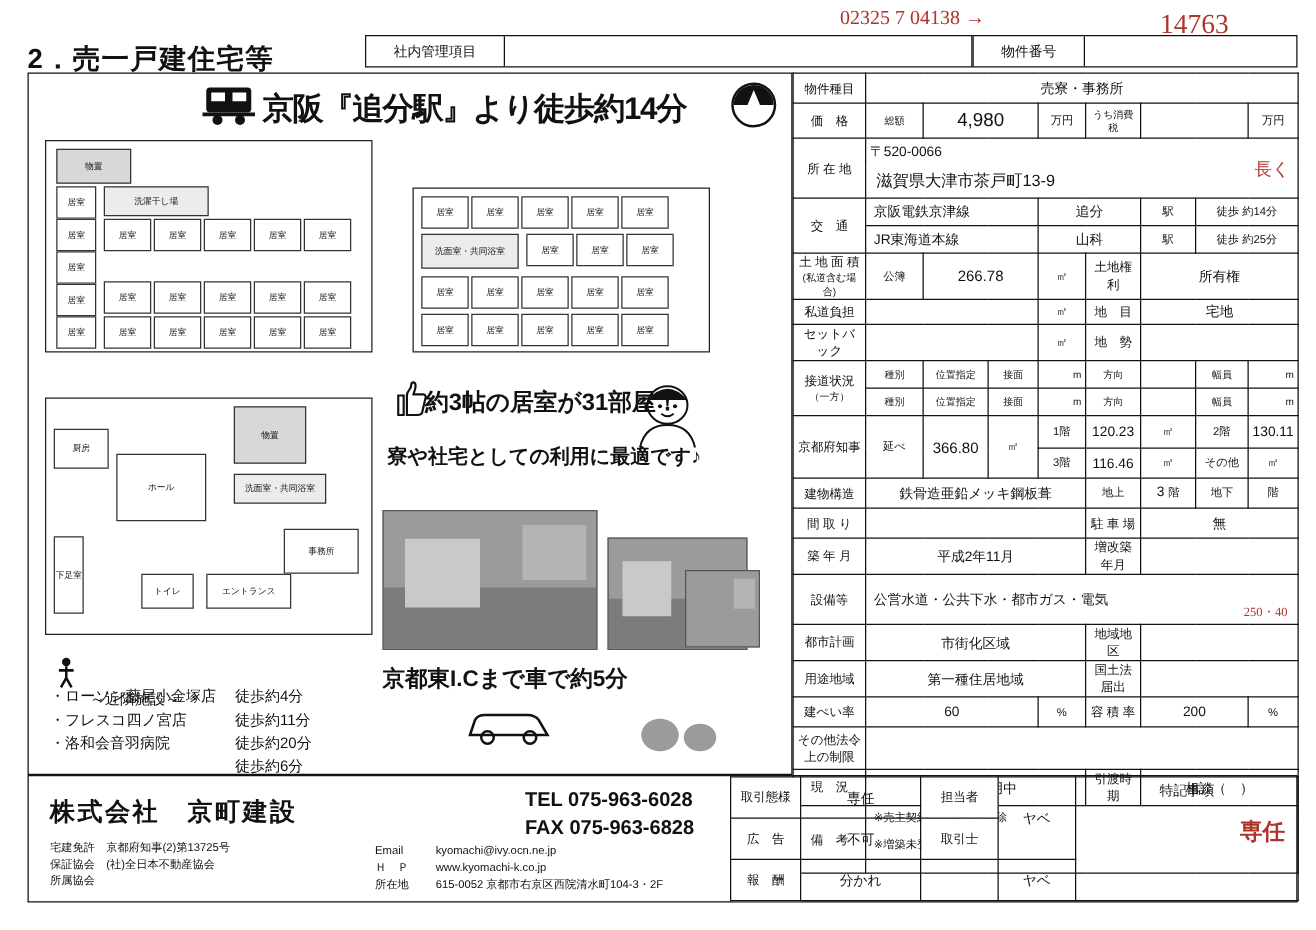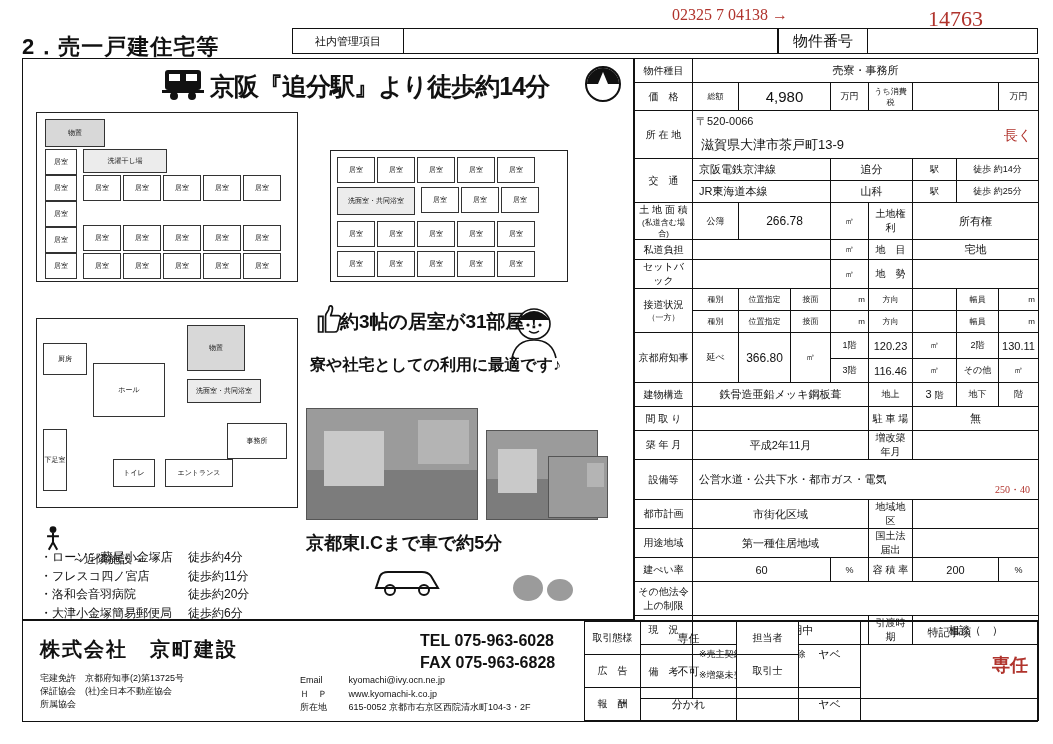--- a/index.html
+++ b/index.html
@@ -13,21 +13,21 @@
   .small{font-size:9px;}
   .med{font-size:12px;}
   .big{font-size:15px;}
   .hand{color:#b0332c;font-family:"Liberation Serif","DejaVu Serif",serif;}
 
   
   #doc-title{left:22px;top:32px;font-size:22px;font-weight:bold;letter-spacing:1px;}
   #hdr-mgmt{left:292px;top:28px;width:486px;height:26px;}
   #hdr-mgmt .lbl{width:110px;height:100%;border-right:1.5px solid #111;font-size:11px;}
   #hdr-prop{left:778px;top:28px;width:260px;height:26px;}
-  #hdr-prop .lbl{width:88px;height:100%;border-right:1.5px solid #111;font-size:15px;}
+  #hdr-prop .lbl{width:88px;height:100%;border-right:1.5px solid #111;font-size:11px;}
   .scrib{position:absolute;color:#b0332c;font-family:"Liberation Serif",serif;}
 
   
   #left-frame{left:22px;top:58px;width:612px;height:562px;}
   #right-frame{left:634px;top:58px;width:404px;height:562px;}
   #bottom-frame{left:22px;top:620px;width:1016px;height:102px;}
 
   
   #train-icon{left:160px;top:68px;width:46px;height:34px;}
   #headline{left:210px;top:68px;width:360px;height:36px;font-size:25px;font-weight:bold;letter-spacing:-1px;}
@@ -221,21 +221,20 @@
       <circle cx="13" cy="5" r="4" fill="#111"></circle>
       <path d="M13 9 L13 20 M13 20 L8 29 M13 20 L18 29 M6 13 L20 13" stroke="#111" stroke-width="2.4" fill="none"></path>
     </svg>
   </div>
   <div class="abs med l" style="left:72px;top:528px;width:200px;margin-top:23px;">～近隣施設～</div>
 
   <div class="abs bullet" style="left:40px;top:548px;width:180px;">
     <div>・ローソン藤尾小金塚店</div>
     <div>・フレスコ四ノ宮店</div>
     <div>・洛和会音羽病院</div>
-    <div>・大津小金塚簡易郵便局</div>
   </div>
   <div class="abs bullet" style="left:188px;top:548px;width:120px;">
     <div>徒歩約4分</div>
     <div>徒歩約11分</div>
     <div>徒歩約20分</div>
     <div>徒歩約6分</div>
   </div>
 
 
   <div class="abs" id="right-frame">

